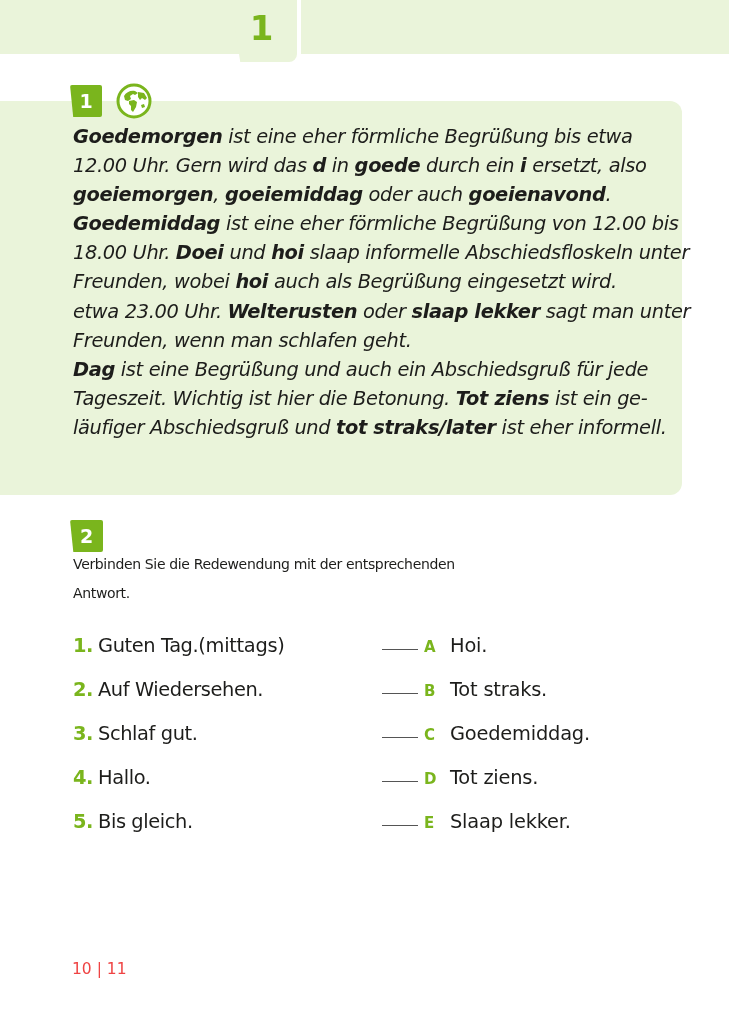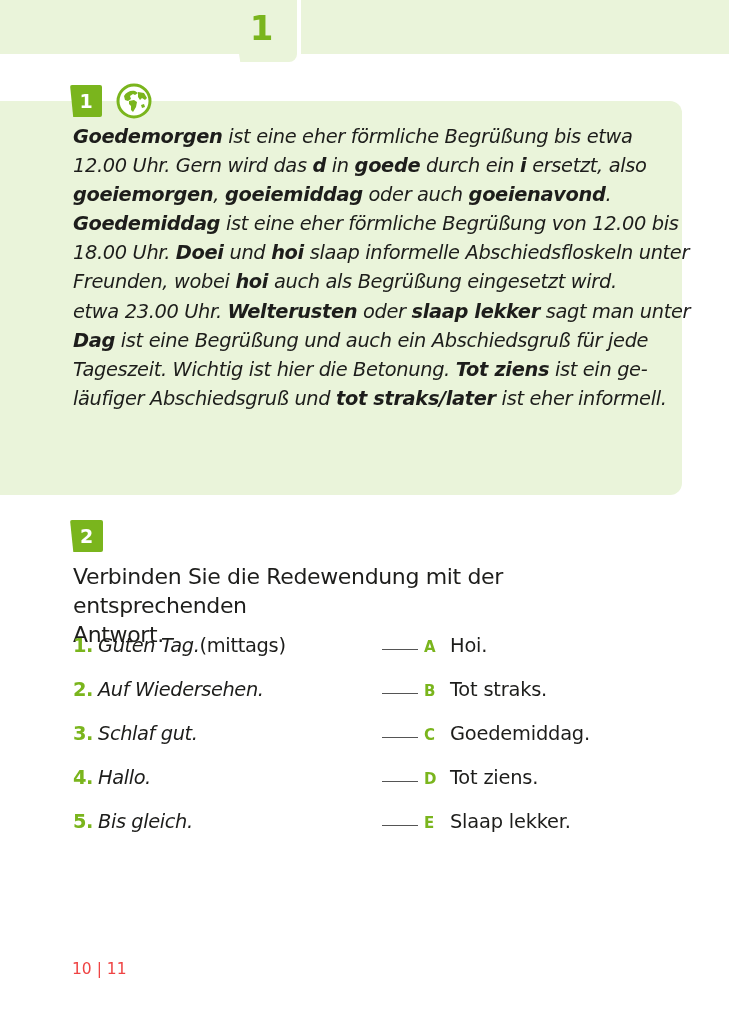--- a/index.html
+++ b/index.html
@@ -43,29 +43,29 @@
   .ex2-badge { left: 70px; top: 520px; width: 33px; height: 32px; }
   .globe-icon { position: absolute; left: 116px; top: 83px; width: 36px; height: 36px; }
   .info-text {
     position: absolute; left: 73px; top: 122px; width: 610px;
     font-size: 19.4px; line-height: 29.1px; color: #1d1d1b;
     letter-spacing: -0.35px;
   }
   .info-text .line { white-space: nowrap; font-style: italic; }
   .info-text b { font-weight: bold; }
   .instruction {
-    position: absolute; left: 73px; top: 562px; width: 600px;
-    font-size: 22px; line-height: 29.1px; letter-spacing: -0.35px;
+    position: absolute; left: 73px; top: 550px; width: 600px;
+    font-size: 14px; line-height: 29.1px; letter-spacing: -0.35px;
   }
   .q-row {
     position: absolute; left: 73px; height: 28px; display: flex; align-items: baseline;
     font-size: 19.4px; white-space: nowrap;
   }
   .q-num { color: #7ab51d; font-weight: bold; width: 25px; letter-spacing: -0.5px; }
-  .q-text { font-style: italic; letter-spacing: -0.4px; }
+  .q-text { letter-spacing: -0.4px; }
   .q-extra { font-style: normal; letter-spacing: -0.3px; }
   .a-row {
     position: absolute; left: 382px; height: 28px; display: flex; align-items: baseline;
     font-size: 19.4px; white-space: nowrap;
   }
   .a-blank {
     display: inline-block; width: 36px; border-bottom: 1.3px solid #555;
     margin-right: 6px; height: 1px; transform: translateY(-2px);
   }
   .a-letter { color: #7ab51d; font-weight: bold; font-size: 15px; width: 26px; }
@@ -94,20 +94,21 @@
 </svg>
 
 <div class="info-text" id="info-text">
     <div class="line"><b>Goedemorgen</b><span> ist eine eher förmliche Begrüßung bis etwa</span></div>
     <div class="line"><span>12.00 Uhr. Gern wird das </span><b>d</b><span> in </span><b>goede</b><span> durch ein </span><b>i</b><span> ersetzt, also</span></div>
     <div class="line"><b>goeiemorgen</b><span>, </span><b>goeiemiddag</b><span> oder auch </span><b>goeienavond</b><span>.</span></div>
     <div class="line"><b>Goedemiddag</b><span> ist eine eher förmliche Begrüßung von 12.00 bis</span></div>
     <div class="line"><span>18.00 Uhr. </span><b>Doei</b><span> und </span><b>hoi</b><span> slaap informelle Abschiedsfloskeln unter</span></div>
     <div class="line"><span>Freunden, wobei </span><b>hoi</b><span> auch als Begrüßung eingesetzt wird.</span></div>
     <div class="line"><span>etwa 23.00 Uhr. </span><b>Welterusten</b><span> oder </span><b>slaap lekker</b><span> sagt man unter</span></div>
+    <div class="line"><span>Freunden, wenn man schlafen geht.</span></div>
     <div class="line"><b>Dag</b><span> ist eine Begrüßung und auch ein Abschiedsgruß für jede</span></div>
     <div class="line"><span>Tageszeit. Wichtig ist hier die Betonung. </span><b>Tot ziens</b><span> ist ein ge-</span></div>
     <div class="line"><span>läufiger Abschiedsgruß und </span><b>tot straks/later</b><span> ist eher informell.</span></div>
   </div>
 
 <div class="ex-badge ex2-badge">2</div>
 
 <div class="instruction">
   <div>Verbinden Sie die Redewendung mit der entsprechenden</div>
   <div>Antwort.</div>

